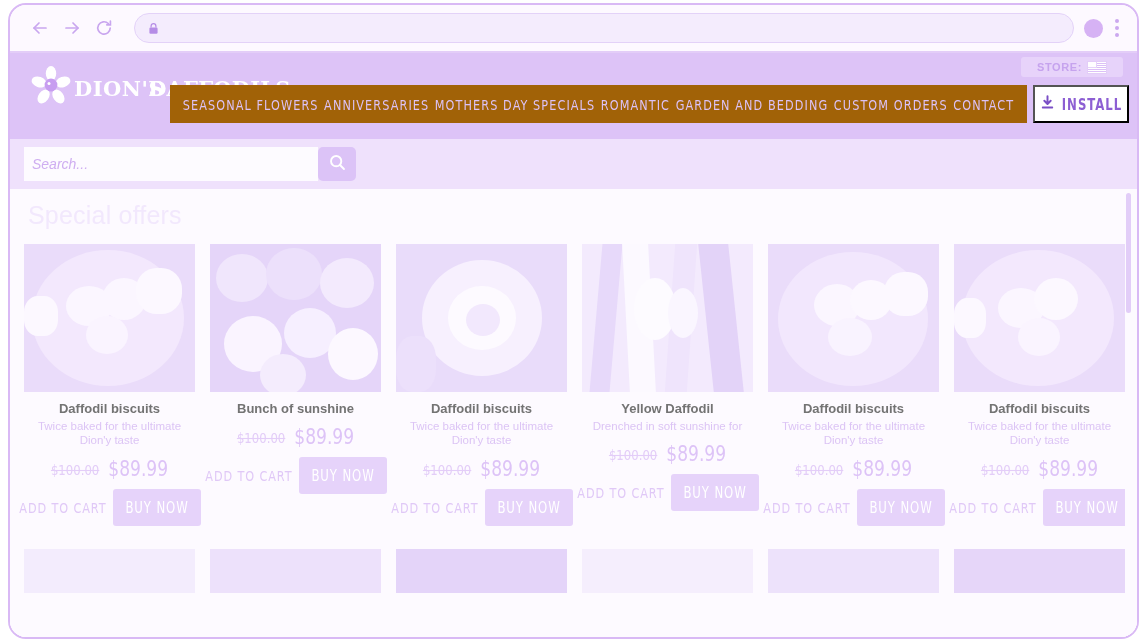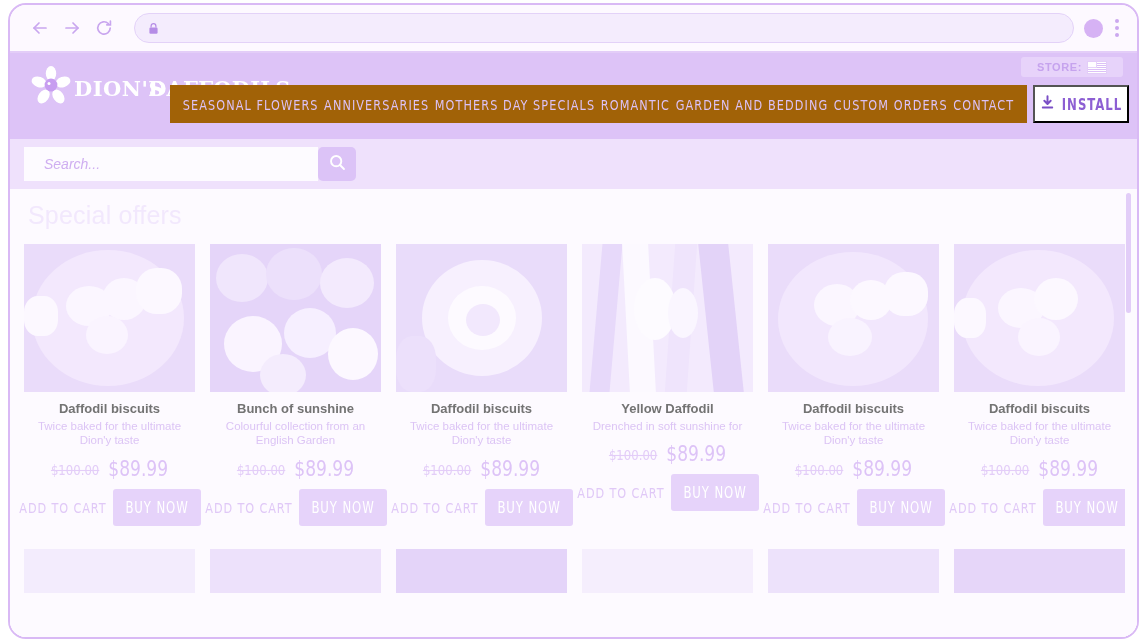--- a/index.html
+++ b/index.html
@@ -223,21 +223,21 @@
     align-items: center;
     width: 332px;
     height: 34px;
   }
   .search-input {
     flex: 1 1 auto;
     height: 34px;
     background: #fdfbff;
     border: none;
     outline: none;
-    padding: 0 20px;
+    padding: 0 8px;
     font-size: 14px;
     font-style: italic;
     color: #000000;
     font-family: "Liberation Sans", sans-serif;
   }
   .search-input::placeholder { color: #cfaef1; font-style: italic; }
   .search-go {
     flex: 0 0 auto;
     width: 38px; height: 34px;
     background: #dcc3f7;
@@ -540,21 +540,20 @@
           <div class="card-photo" style="background:#e5d5f9;">
             <span class="blob" style="left:6px;top:10px;width:52px;height:48px;background:#f0e6fc;"></span>
             <span class="blob" style="left:56px;top:4px;width:56px;height:52px;background:#ece0fb;"></span>
             <span class="blob" style="left:110px;top:14px;width:54px;height:50px;background:#f3eafd;"></span>
             <span class="blob" style="left:14px;top:72px;width:58px;height:56px;background:#faf4ff;"></span>
             <span class="blob" style="left:74px;top:64px;width:52px;height:50px;background:#f6efff;"></span>
             <span class="blob" style="left:118px;top:84px;width:50px;height:52px;background:#fcf8ff;"></span>
             <span class="blob" style="left:50px;top:110px;width:46px;height:42px;background:#f4ecfd;"></span>
           </div>
           <div class="card-title">Bunch of sunshine</div>
-          <div class="card-desc">Colourful collection from an English Garden</div>
           <div class="card-prices">
             <span class="price-old">$100.00</span>
             <span class="price-new">$89.99</span>
           </div>
           <div class="card-actions">
             <button class="btn-add">ADD TO CART</button>
             <button class="btn-buy"><span>BUY NOW</span></button>
           </div>
         </div>
 

